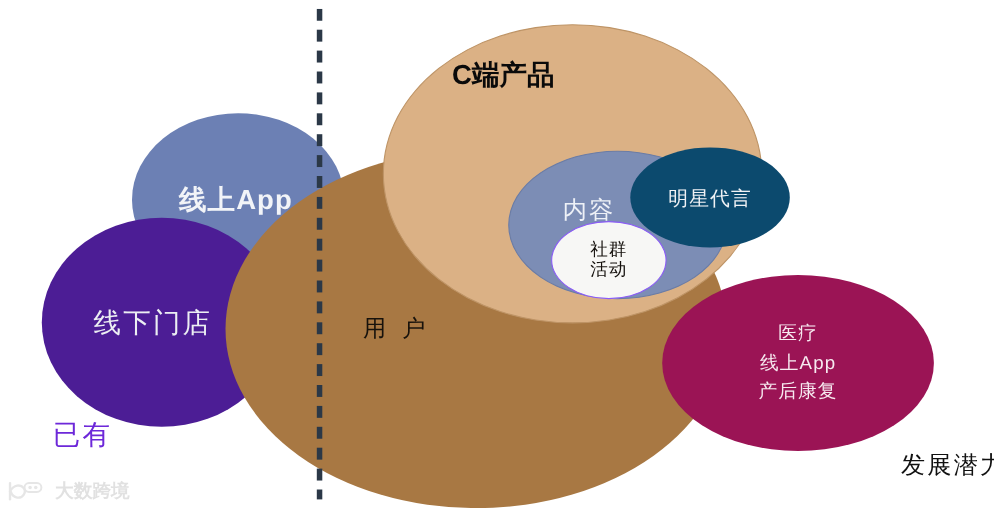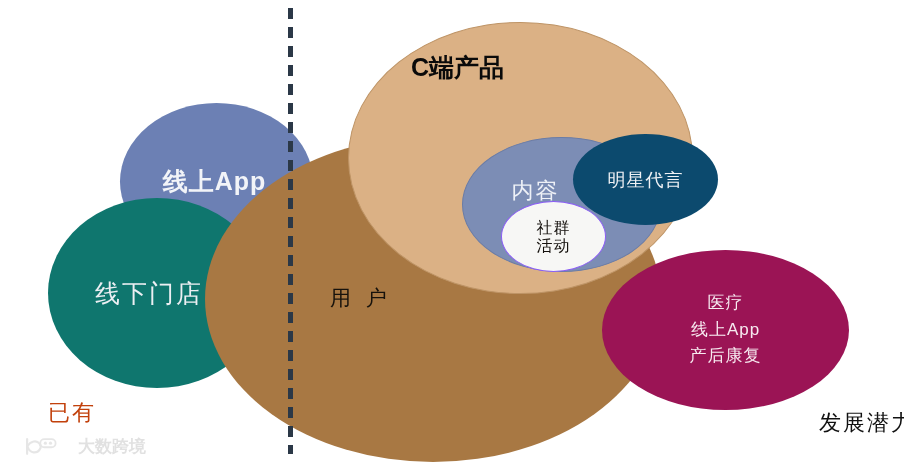--- a/index.html
+++ b/index.html
@@ -23,22 +23,22 @@
     text-align:center;
   }
   .lbl{
     position:absolute;
     white-space:pre;
     pointer-events:none;
   }
 
   
   #e-offline{          
-    left:48px;  top:198px;  width:218px; height:190px;
-    background:#0f766e;
+    left:38px;  top:198px;  width:218px; height:190px;
+    background:#4c1d95;
     z-index:3;
   }
   #e-offline .t{
     color:#ECEFF3; font-size:25px; letter-spacing:2px;
     transform:translate(-8px,0);
   }
 
   #e-app{              
     left:120px; top:103px; width:193px; height:157px;
     background:#6C80B4;
@@ -121,36 +121,36 @@
     left:288px; top:8px;
     width:5px; height:446px;
     z-index:12;
     background-image:linear-gradient(to bottom,#2B3847 0 11px,rgba(0,0,0,0) 11px 19px);
     background-size:100% 19px;
     background-repeat:repeat-y;
   }
 
   
   #cap-left{
-    left:48px; top:398px;
-    color:#c2410c; font-size:22px; letter-spacing:2px;
+    left:48px; top:379px;
+    color:#6d28d9; font-size:25px; letter-spacing:2px;
     z-index:11;
   }
   #cap-right{
     left:796px; top:408px;
     color:#111111; font-size:22px; letter-spacing:2px;
     z-index:11;
     margin-left:23px;
   }
 
   
   #watermark{
     position:absolute;
-    left:24px; bottom:4px;
-    display:flex; align-items:center; gap:20px;
+    left:6px; bottom:4px;
+    display:flex; align-items:center; gap:10px;
     opacity:.45;
     z-index:14;
   }
   #watermark .wm-mark{
     display:block; width:34px; height:19px;
   }
   #watermark .wm-text{
     font-size:17px; font-weight:bold; color:#BDBDBD;
     letter-spacing:0px;
     text-shadow:0 1px 0 #ffffff;

